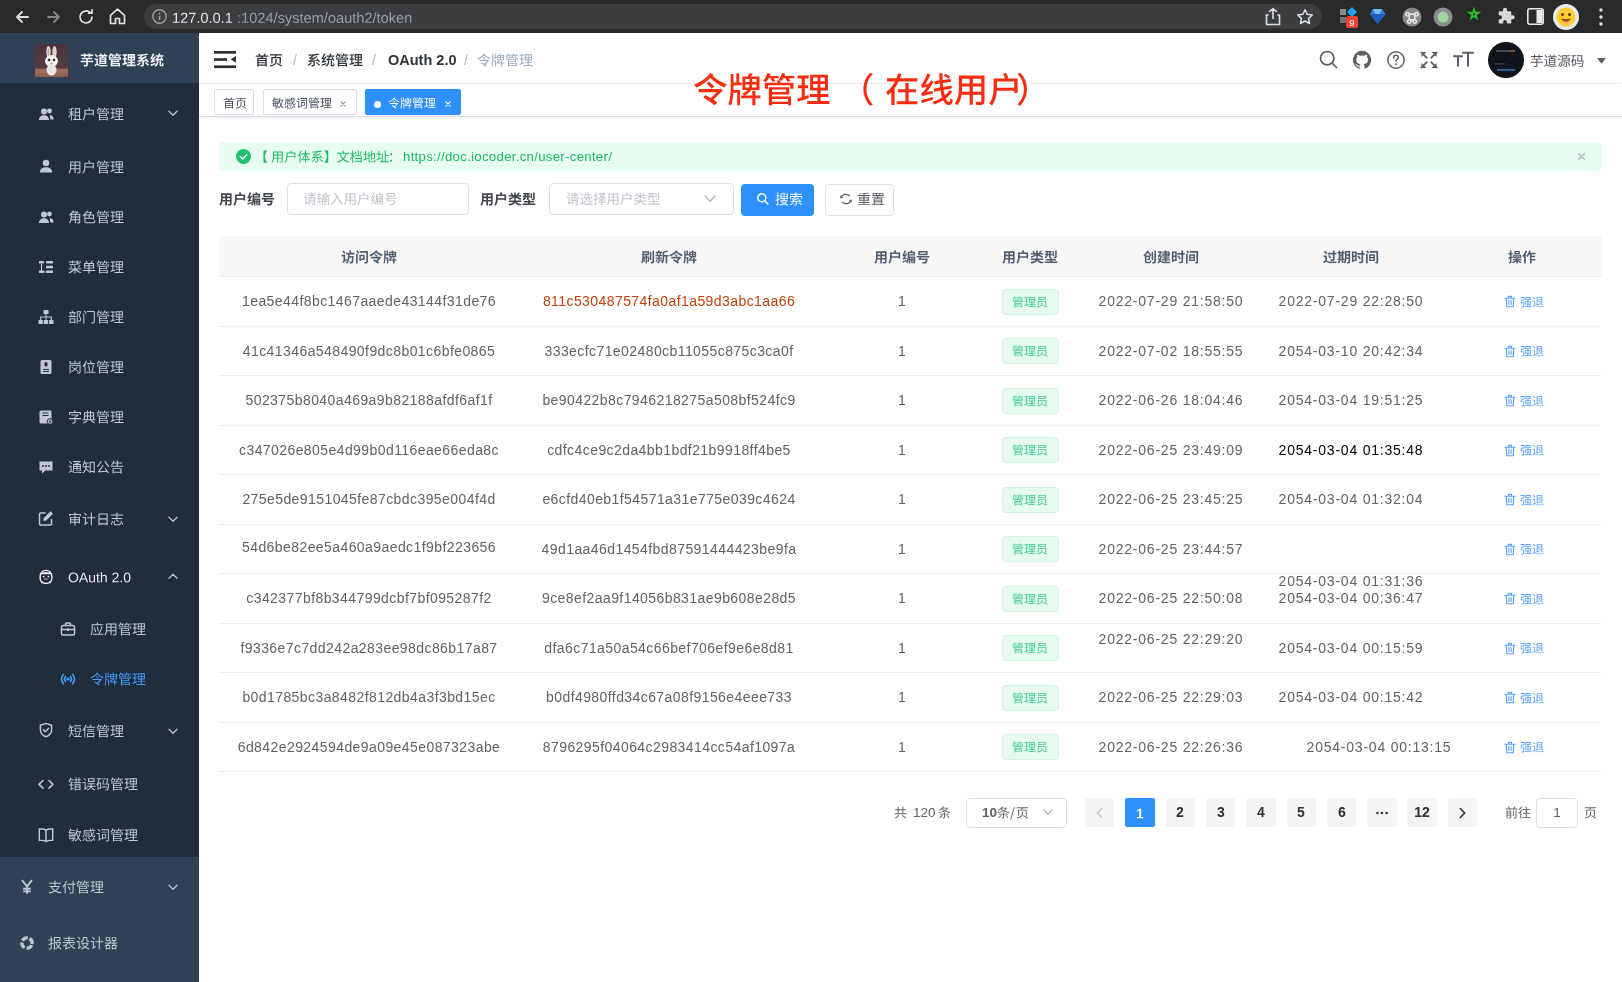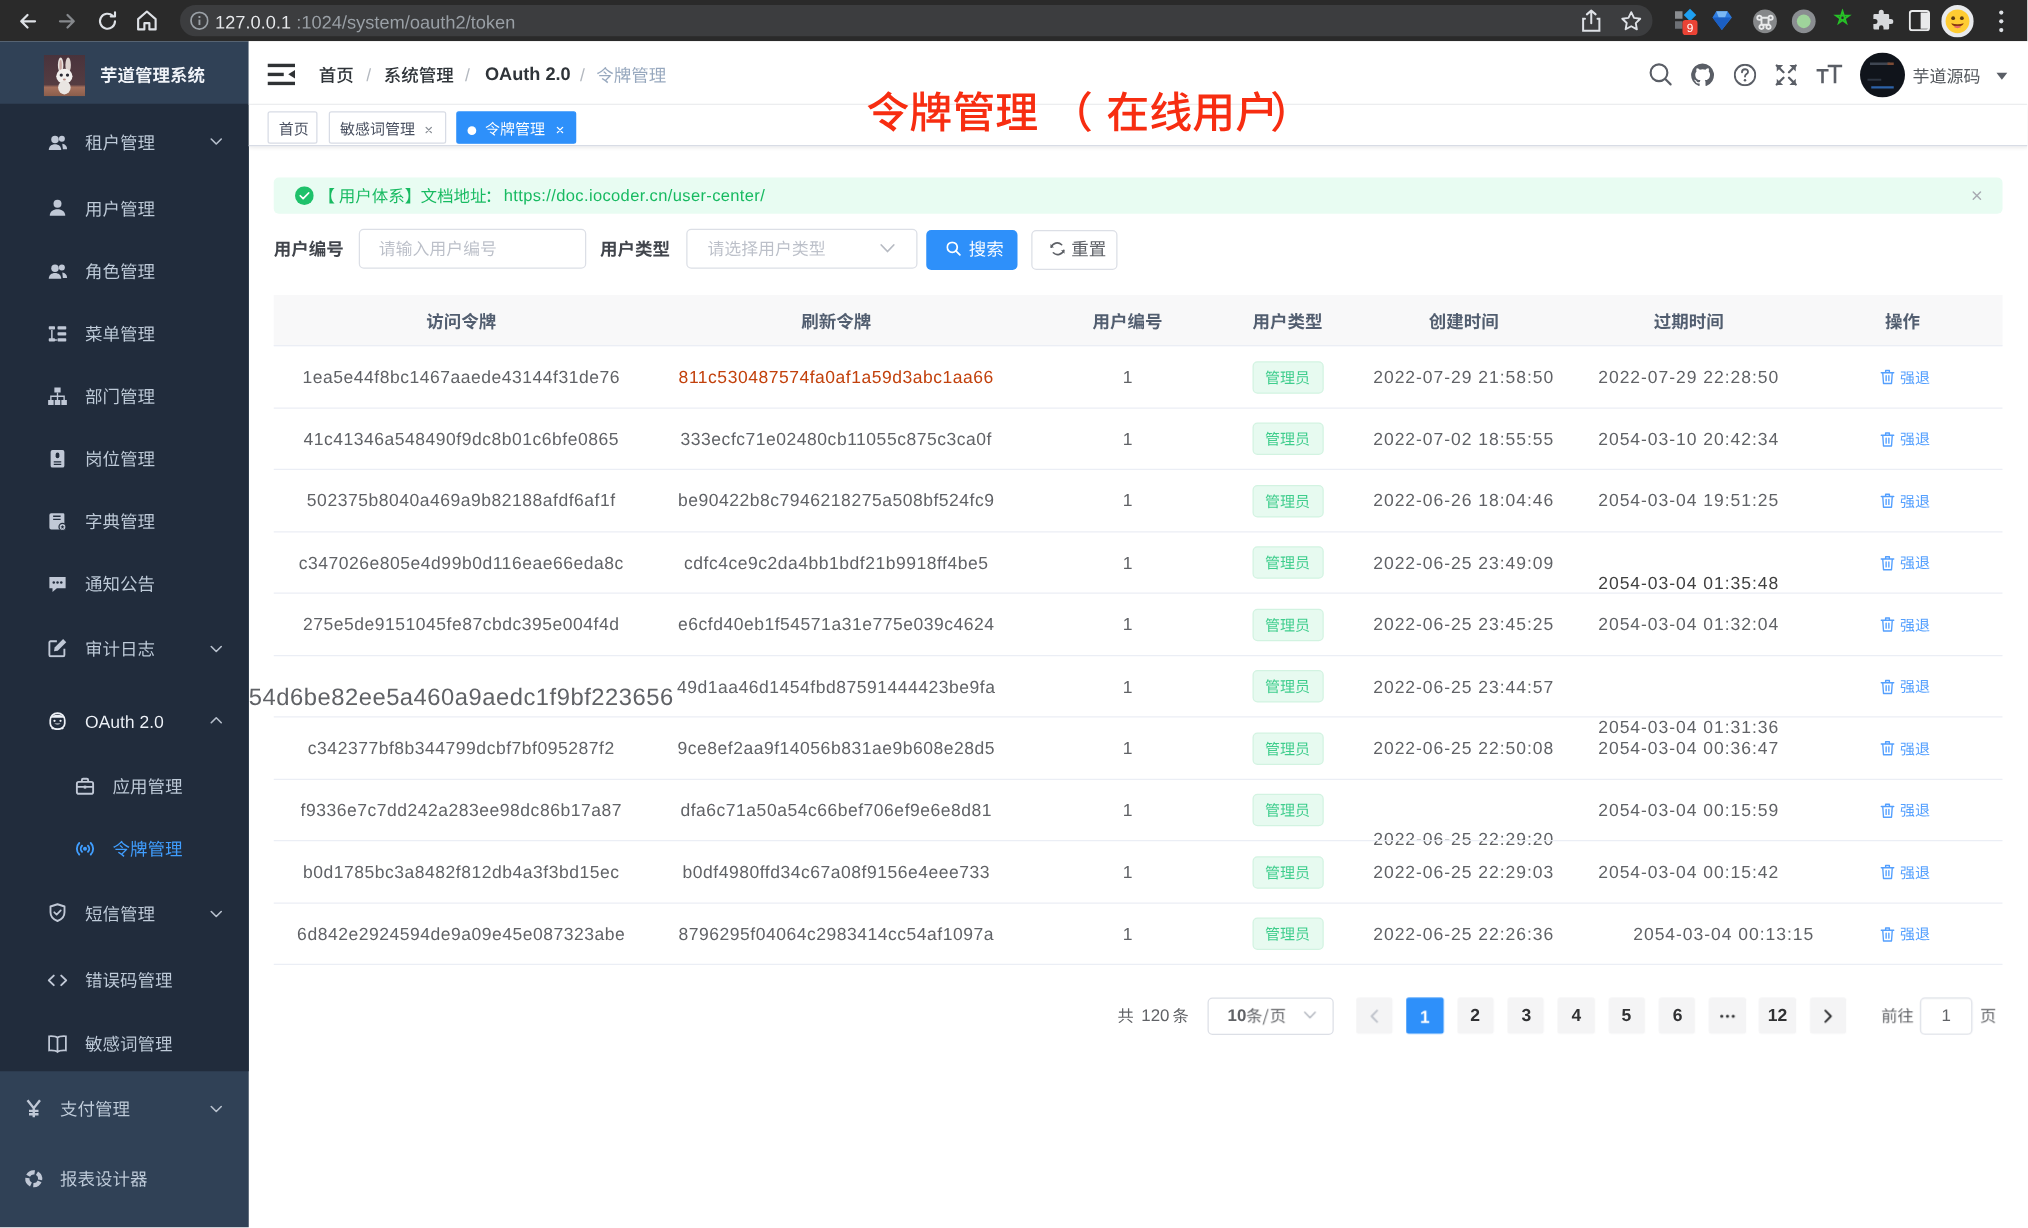--- a/index.html
+++ b/index.html
@@ -640,21 +640,21 @@
     <div class="tx ctr" style="top:439.8px;font-size:14px;color:#606266;font-weight:400;line-height:21.0px;letter-spacing:0.42px;left:369.0px;">c347026e805e4d99b0d116eae66eda8c</div>
     <div class="tx ctr" style="top:439.8px;font-size:14px;color:#606266;font-weight:400;line-height:21.0px;letter-spacing:0.42px;left:669.0px;">cdfc4ce9c2da4bb1bdf21b9918ff4be5</div>
     <div class="tx ctr" style="top:439.8px;font-size:14px;color:#606266;font-weight:400;line-height:21.0px;left:902.0px;">1</div>
     <div class="ab" style="left:1001.5px;top:437.2px;width:57px;height:26px;background:#e7faf0;border:1px solid #d2f3e1;border-radius:4px"></div>
     <svg class="ck" style="left:1012.0px;top:444.25px;fill:#3ecd8c;" width="36.00" height="12" viewBox="0 -880 3000 1000">
       <use href="#gr7ba1" x="0"></use>
       <use href="#gr7406" x="1000"></use>
       <use href="#gr5458" x="2000"></use>
     </svg>
     <div class="tx ctr" style="top:439.8px;font-size:14px;color:#606266;font-weight:400;line-height:21.0px;letter-spacing:0.78px;left:1171.0px;">2022-06-25 23:49:09</div>
-    <div class="tx ctr" style="top:439.8px;font-size:14px;color:#404040;font-weight:400;line-height:21.0px;letter-spacing:0.78px;left:1351.0px;margin-top:16px;">2054-03-04 01:35:48</div>
+    <div class="tx ctr" style="top:439.8px;font-size:14px;color:#000000;font-weight:400;line-height:21.0px;letter-spacing:0.78px;left:1351.0px;">2054-03-04 01:35:48</div>
     <svg class="ab" style="left:1504px;top:444px;" width="12" height="13" viewBox="0 0 12 13">
       <path d="M1 3.2h10M4.5 3V1.4h3V3M2.2 3.4l.6 8.4h6.4l.6-8.4M4.9 5.5v4M7.1 5.5v4" stroke="#539ffe" stroke-width="1.1" fill="none" stroke-linecap="round" stroke-linejoin="round"></path>
     </svg>
     <svg class="ck" style="left:1519.5px;top:444.25px;fill:#539ffe;" width="24.00" height="12" viewBox="0 -880 2000 1000">
       <use href="#gr5f3a" x="0"></use>
       <use href="#gr9000" x="1000"></use>
     </svg>
     <div class="ab" style="left:219px;top:474.0px;width:1383px;height:1px;background:#ebeef5"></div>
     <div class="tx ctr" style="top:489.2px;font-size:14px;color:#606266;font-weight:400;line-height:21.0px;letter-spacing:0.42px;left:369.0px;">275e5de9151045fe87cbdc395e004f4d</div>
     <div class="tx ctr" style="top:489.2px;font-size:14px;color:#606266;font-weight:400;line-height:21.0px;letter-spacing:0.42px;left:669.0px;">e6cfd40eb1f54571a31e775e039c4624</div>
@@ -668,21 +668,21 @@
     <div class="tx ctr" style="top:489.2px;font-size:14px;color:#606266;font-weight:400;line-height:21.0px;letter-spacing:0.78px;left:1171.0px;">2022-06-25 23:45:25</div>
     <div class="tx ctr" style="top:489.2px;font-size:14px;color:#606266;font-weight:400;line-height:21.0px;letter-spacing:0.78px;left:1351.0px;">2054-03-04 01:32:04</div>
     <svg class="ab" style="left:1504px;top:493px;" width="12" height="13" viewBox="0 0 12 13">
       <path d="M1 3.2h10M4.5 3V1.4h3V3M2.2 3.4l.6 8.4h6.4l.6-8.4M4.9 5.5v4M7.1 5.5v4" stroke="#539ffe" stroke-width="1.1" fill="none" stroke-linecap="round" stroke-linejoin="round"></path>
     </svg>
     <svg class="ck" style="left:1519.5px;top:493.75px;fill:#539ffe;" width="24.00" height="12" viewBox="0 -880 2000 1000">
       <use href="#gr5f3a" x="0"></use>
       <use href="#gr9000" x="1000"></use>
     </svg>
     <div class="ab" style="left:219px;top:523.5px;width:1383px;height:1px;background:#ebeef5"></div>
-    <div class="tx ctr" style="top:548px;font-size:19px;color:#606266;font-weight:400;line-height:21.0px;letter-spacing:0.42px;left:369.0px;text-align:center;">54d6be82ee5a460a9aedc1f9bf223656</div>
+    <div class="tx ctr" style="top:537px;font-size:14px;color:#606266;font-weight:400;line-height:21.0px;letter-spacing:0.42px;left:369.0px;text-align:center;">54d6be82ee5a460a9aedc1f9bf223656</div>
     <div class="tx ctr" style="top:538.8px;font-size:14px;color:#606266;font-weight:400;line-height:21.0px;letter-spacing:0.42px;left:669.0px;">49d1aa46d1454fbd87591444423be9fa</div>
     <div class="tx ctr" style="top:538.8px;font-size:14px;color:#606266;font-weight:400;line-height:21.0px;left:902.0px;">1</div>
     <div class="ab" style="left:1001.5px;top:536.2px;width:57px;height:26px;background:#e7faf0;border:1px solid #d2f3e1;border-radius:4px"></div>
     <svg class="ck" style="left:1012.0px;top:543.25px;fill:#3ecd8c;" width="36.00" height="12" viewBox="0 -880 3000 1000">
       <use href="#gr7ba1" x="0"></use>
       <use href="#gr7406" x="1000"></use>
       <use href="#gr5458" x="2000"></use>
     </svg>
     <div class="tx ctr" style="top:538.8px;font-size:14px;color:#606266;font-weight:400;line-height:21.0px;letter-spacing:0.78px;left:1171.0px;">2022-06-25 23:44:57</div>
     <div class="tx ctr" style="top:538.8px;font-size:14px;color:#606266;font-weight:400;line-height:21.0px;letter-spacing:0.78px;left:1351.0px;margin-top:32px;">2054-03-04 01:31:36</div>
@@ -715,21 +715,21 @@
     <div class="ab" style="left:219px;top:622.5px;width:1383px;height:1px;background:#ebeef5"></div>
     <div class="tx ctr" style="top:637.8px;font-size:14px;color:#606266;font-weight:400;line-height:21.0px;letter-spacing:0.42px;left:369.0px;">f9336e7c7dd242a283ee98dc86b17a87</div>
     <div class="tx ctr" style="top:637.8px;font-size:14px;color:#606266;font-weight:400;line-height:21.0px;letter-spacing:0.42px;left:669.0px;">dfa6c71a50a54c66bef706ef9e6e8d81</div>
     <div class="tx ctr" style="top:637.8px;font-size:14px;color:#606266;font-weight:400;line-height:21.0px;left:902.0px;">1</div>
     <div class="ab" style="left:1001.5px;top:635.2px;width:57px;height:26px;background:#e7faf0;border:1px solid #d2f3e1;border-radius:4px"></div>
     <svg class="ck" style="left:1012.0px;top:642.25px;fill:#3ecd8c;" width="36.00" height="12" viewBox="0 -880 3000 1000">
       <use href="#gr7ba1" x="0"></use>
       <use href="#gr7406" x="1000"></use>
       <use href="#gr5458" x="2000"></use>
     </svg>
-    <div class="tx ctr" style="top:661px;font-size:14px;color:#606266;font-weight:400;line-height:21.0px;letter-spacing:0.78px;left:1171.0px;text-align:center;">2022-06-25 22:29:20</div>
+    <div class="tx ctr" style="top:629px;font-size:14px;color:#606266;font-weight:400;line-height:21.0px;letter-spacing:0.78px;left:1171.0px;text-align:center;">2022-06-25 22:29:20</div>
     <div class="tx ctr" style="top:637.8px;font-size:14px;color:#606266;font-weight:400;line-height:21.0px;letter-spacing:0.78px;left:1351.0px;">2054-03-04 00:15:59</div>
     <svg class="ab" style="left:1504px;top:642px;" width="12" height="13" viewBox="0 0 12 13">
       <path d="M1 3.2h10M4.5 3V1.4h3V3M2.2 3.4l.6 8.4h6.4l.6-8.4M4.9 5.5v4M7.1 5.5v4" stroke="#539ffe" stroke-width="1.1" fill="none" stroke-linecap="round" stroke-linejoin="round"></path>
     </svg>
     <svg class="ck" style="left:1519.5px;top:642.25px;fill:#539ffe;" width="24.00" height="12" viewBox="0 -880 2000 1000">
       <use href="#gr5f3a" x="0"></use>
       <use href="#gr9000" x="1000"></use>
     </svg>
     <div class="ab" style="left:219px;top:672.0px;width:1383px;height:1px;background:#ebeef5"></div>
     <div class="tx ctr" style="top:687.2px;font-size:14px;color:#606266;font-weight:400;line-height:21.0px;letter-spacing:0.42px;left:369.0px;">b0d1785bc3a8482f812db4a3f3bd15ec</div>

